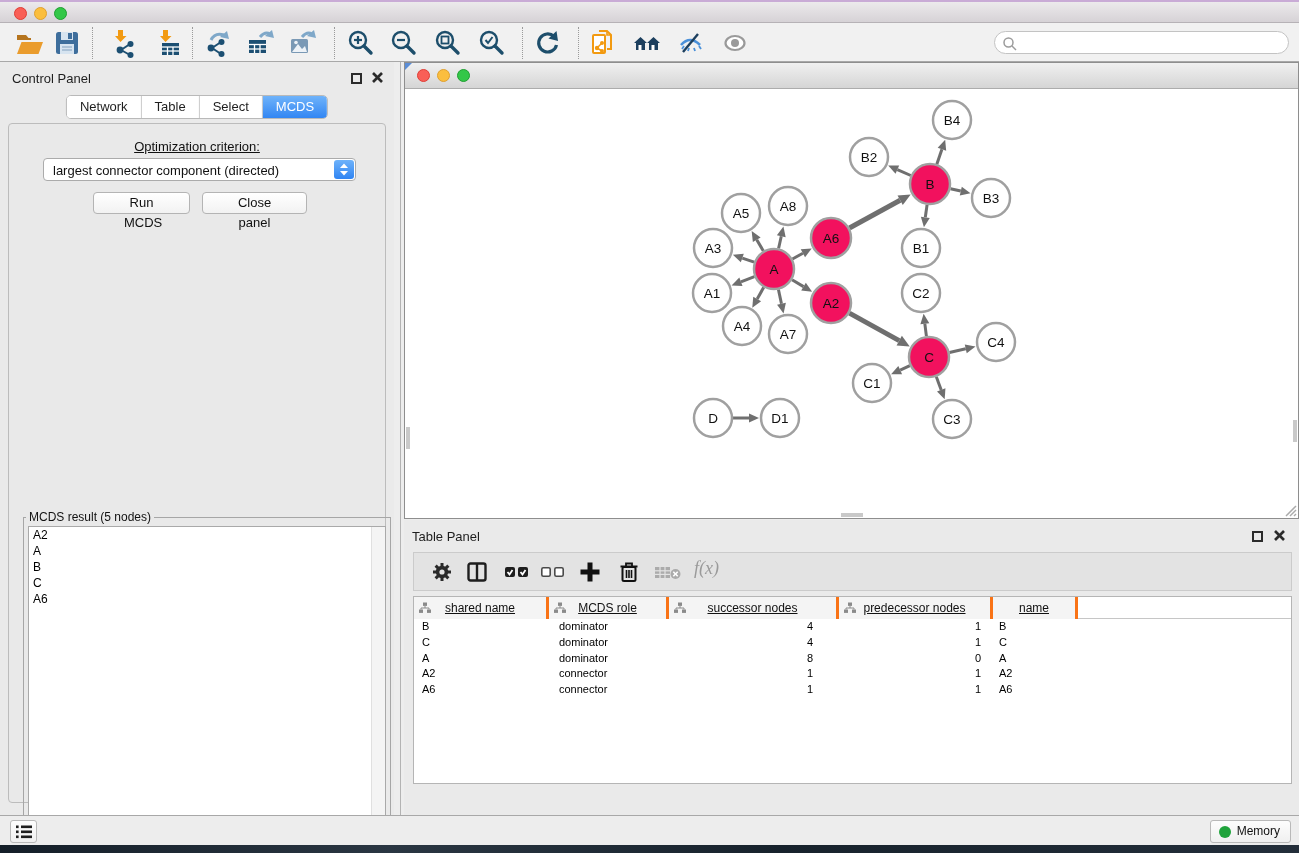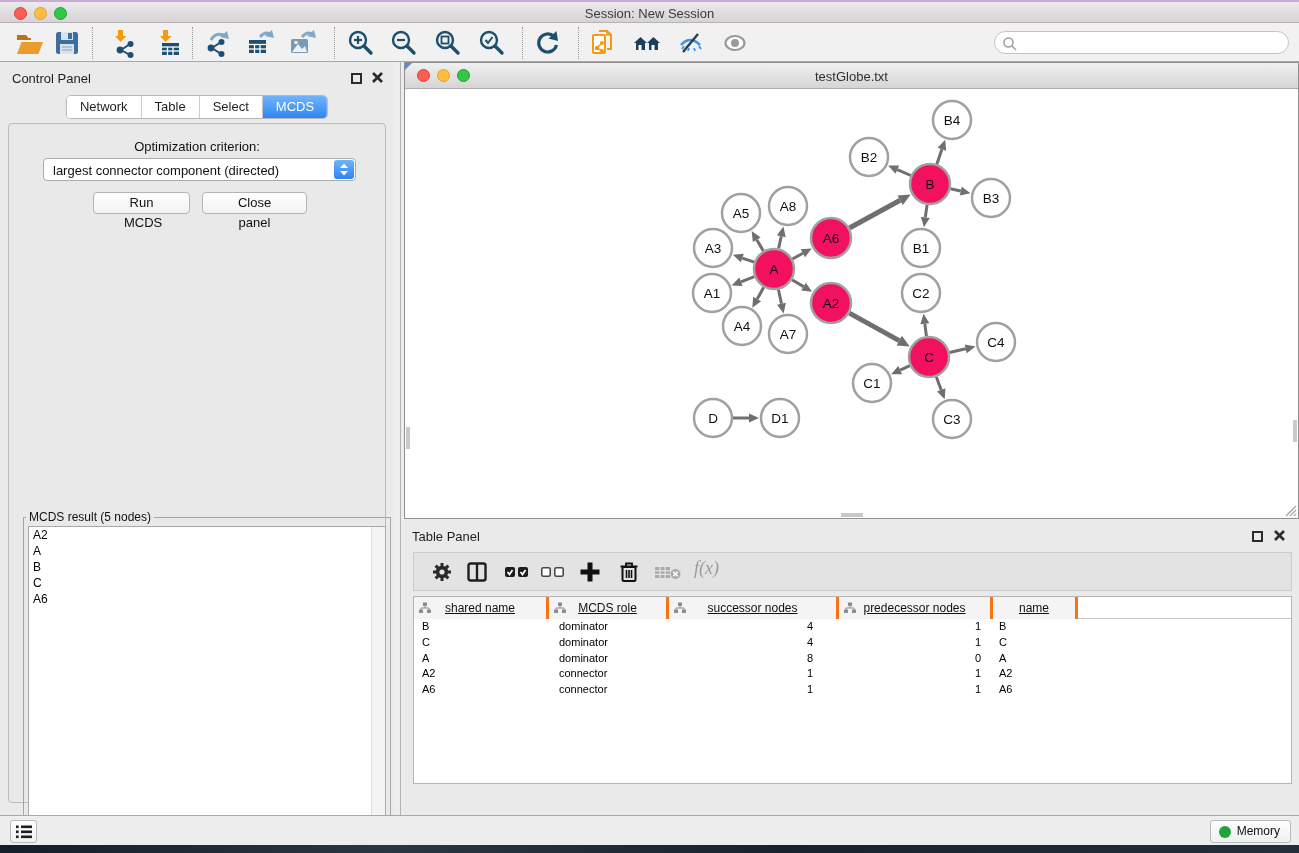--- a/index.html
+++ b/index.html
@@ -41,21 +41,21 @@
 
   #cp-tabs { position:absolute; left:50%; transform:translateX(-50%); top:33px;
     display:flex; border:1px solid #B9B9B9; border-radius:5px; overflow:hidden; background:#fff; }
   .cp-tab { padding:3px 13px 4px; font-size:13px; color:#1E1E1E; background:#fff;
     border-right:1px solid #C6C6C6; cursor:pointer; }
   .cp-tab:last-child { border-right:none; }
   .cp-tab.active { background:linear-gradient(#6FB3FA,#3286F3); color:#fff; }
 
   #cp-content { position:absolute; left:8px; top:61px; width:378px; height:680px;
     border:1px solid #BCBCBC; border-radius:4px; background:#E9E9E9; }
-  #opt-label { position:absolute; width:100%; text-align:center; top:15px; font-size:13px; color:#111; }
+  #opt-label { position:absolute; width:100%; text-align:center; top:15px; font-size:13px; color:#111;text-decoration:underline; }
   #criterion-select { position:absolute; left:34px; top:34px; width:313px; height:23px;
     background:#fff; border:1px solid #ABABAB; border-radius:4px; cursor:pointer; }
   #criterion-select .val { position:absolute; left:9px; top:4px; font-size:13px; color:#111; white-space:nowrap; }
   #criterion-select .stepper { position:absolute; right:1px; top:1px; width:20px; height:19px;
     background:linear-gradient(#6FB3FA,#2F84F3); border-radius:3px; }
   .btn { position:absolute; height:22px; background:linear-gradient(#FFFFFF,#F2F2F2);
     border:1px solid #B4B4B4; border-radius:4px; font-size:13px; color:#111;
     text-align:center; line-height:20px; cursor:pointer; padding:0 30px; }
 
   fieldset#mcds-group { position:absolute; left:14px; top:386px; width:368px; height:350px;
@@ -114,21 +114,20 @@
   #wallpaper { position:absolute; left:0; top:845px; width:1299px; height:8px;
     background:linear-gradient(90deg,#141E28,#2A3642 30%,#17222C 60%,#232E3A); }
 </style>
 </head>
 <body>
 
 <div id="titlebar">
   <span class="tl red" style="left:14px"></span>
   <span class="tl yellow" style="left:34px"></span>
   <span class="tl green" style="left:54px"></span>
-  <div class="title">Session: New Session</div>
 </div>
 
 <div id="toolbar">
   <svg class="tb-icon" style="left:14px" viewBox="0 0 30 30">
     <path d="M3 7 h9 l2.5 3 H17 v2 H3 z" fill="#B5741E"></path>
     <path d="M3 26 l4.5-12 H29 l-4.5 12 z" fill="#EA9C2D"></path>
   </svg>
   <svg class="tb-icon" style="left:52px" viewBox="0 0 30 30">
     <rect x="4" y="4" width="22" height="22" rx="2.5" fill="#3E6E9C"></rect>
     <rect x="9" y="4" width="12" height="8" fill="#D7E4F0"></rect>
@@ -295,21 +294,20 @@
         </div>
     </fieldset>
   </div>
 </div>
 
 <div id="net-frame">
   <div id="net-titlebar">
     <span class="tl red" style="left:12px"></span>
     <span class="tl yellow" style="left:32px"></span>
     <span class="tl green" style="left:52px"></span>
-    <div class="title">testGlobe.txt</div>
   </div>
   <div id="net-corner"></div>
   <svg id="graph-svg" style="position:absolute;left:1px;top:26px" width="893" height="430" viewBox="0 0 893 430">
       <g>
         <line x1="348.4160699362441" y1="187.58087615371196" x2="334.90961104649676" y2="192.80918282071093" stroke="#6F6F6F" stroke-width="3"></line>
         <polygon points="325.5839300637559,196.41912384628804 333.28513758498707,188.61262637847753 336.53408450800646,197.00573926294433" fill="#6F6F6F"></polygon>
       </g>
       <g>
         <line x1="348.1437106968125" y1="173.16422827267314" x2="336.3116651618482" y2="169.09090112129203" stroke="#6F6F6F" stroke-width="3"></line>
         <polygon points="326.8562893031875,165.83577172732686 337.77647338913255,164.83598198489472 334.8468569345639,173.34582025768935" fill="#6F6F6F"></polygon>

